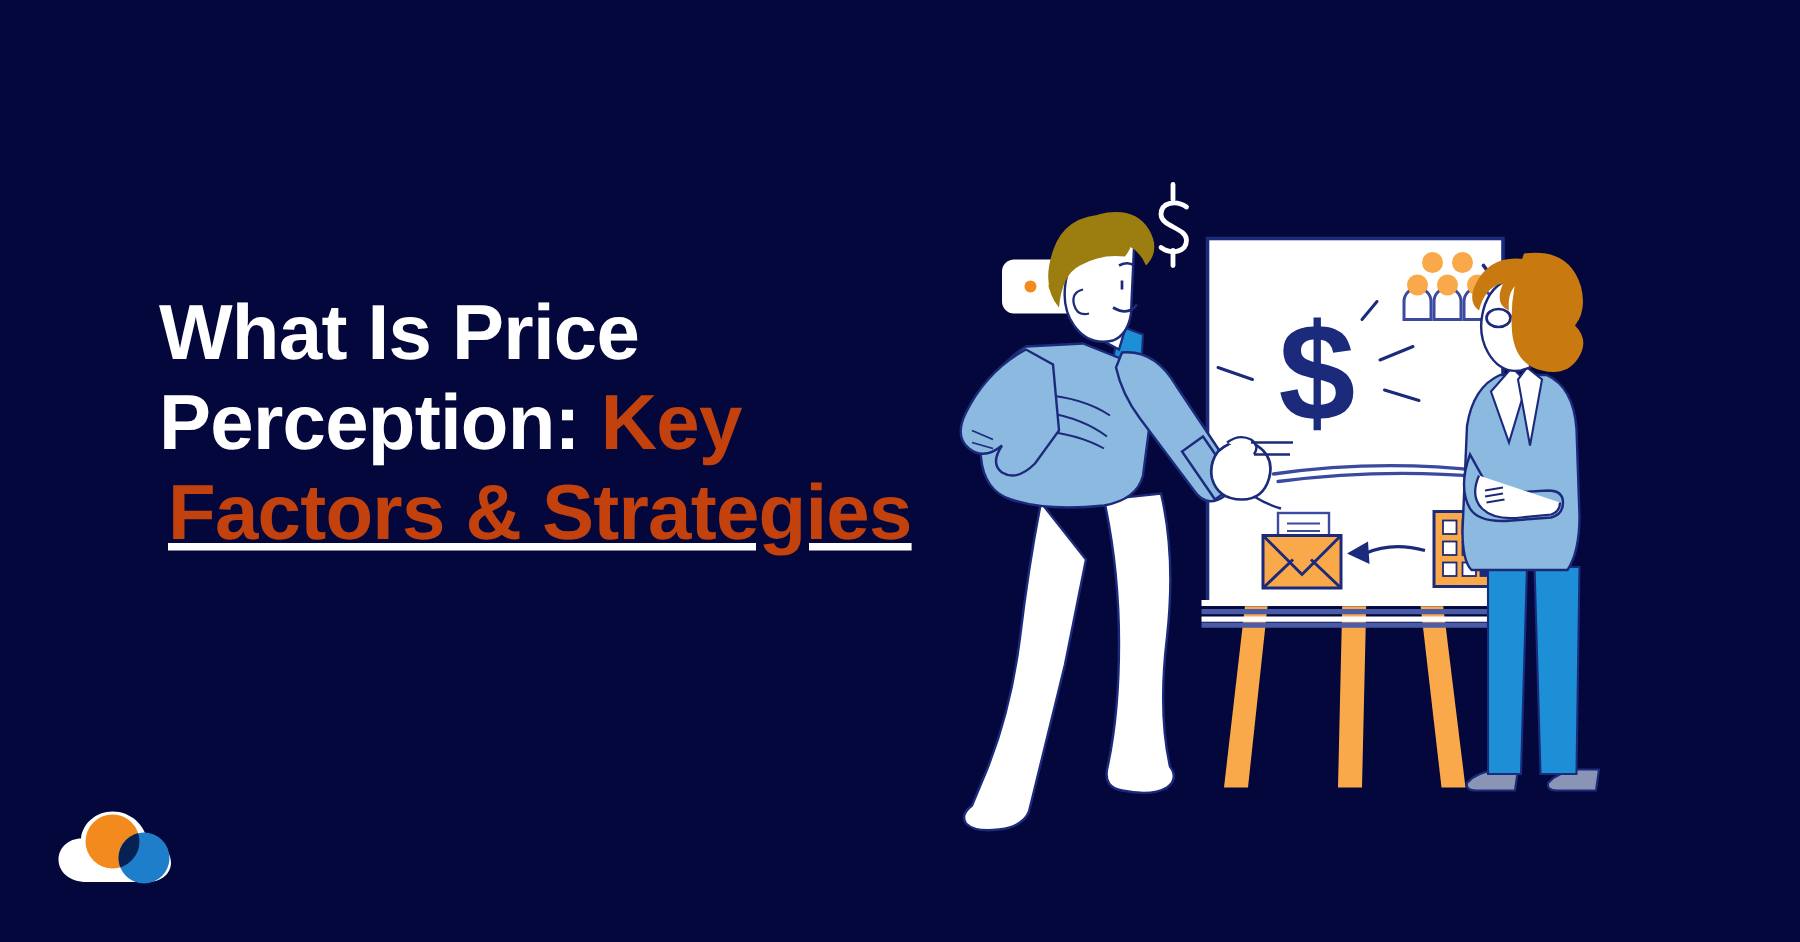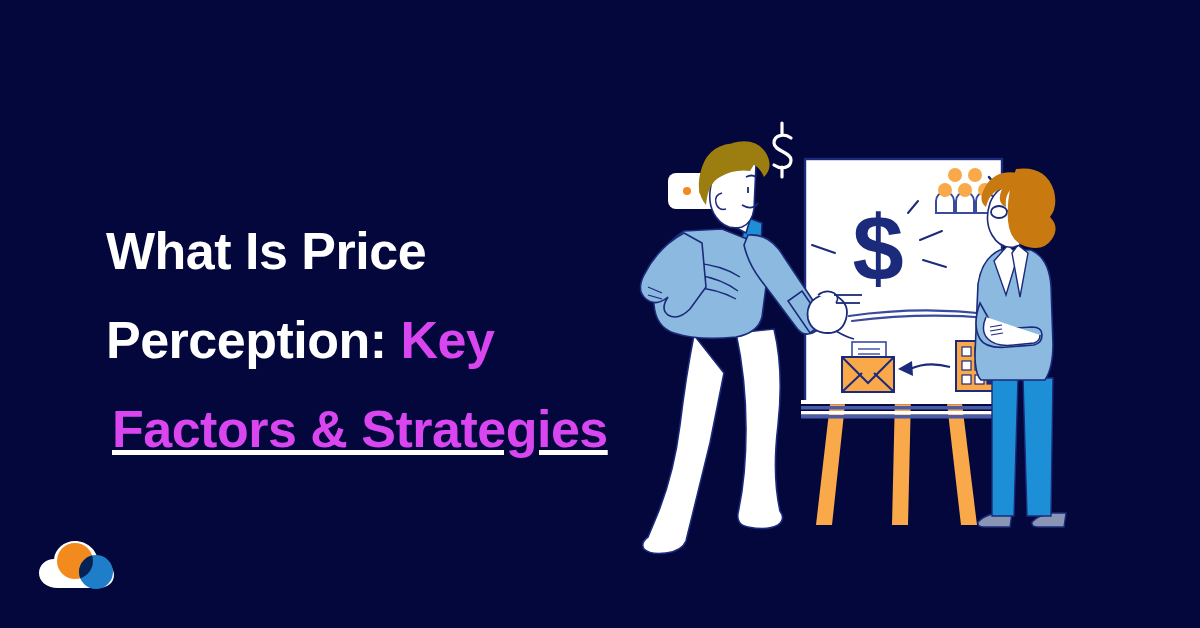--- a/index.html
+++ b/index.html
@@ -23,22 +23,22 @@
     position: absolute;
     left: 106px;
     top: 192px;
     width: 580px;
     font-size: 52px;
     font-weight: bold;
     line-height: 60px;
     letter-spacing: -0.5px;
     color: #ffffff;
   }
-  .headline .accent { color: #d946ef; text-align: center; }
-  .headline-line { display: block; white-space: nowrap; margin-top: 29px; }
+  .headline .accent { color: #c2410c; text-align: center; }
+  .headline-line { display: block; white-space: nowrap; }
   .headline-line.l3 { text-indent: 6px; text-decoration: underline; }
 
   
   .logo {
     position: absolute;
     left: 36px;
     bottom: 30px;
     width: 86px;
     height: 62px;
   }

